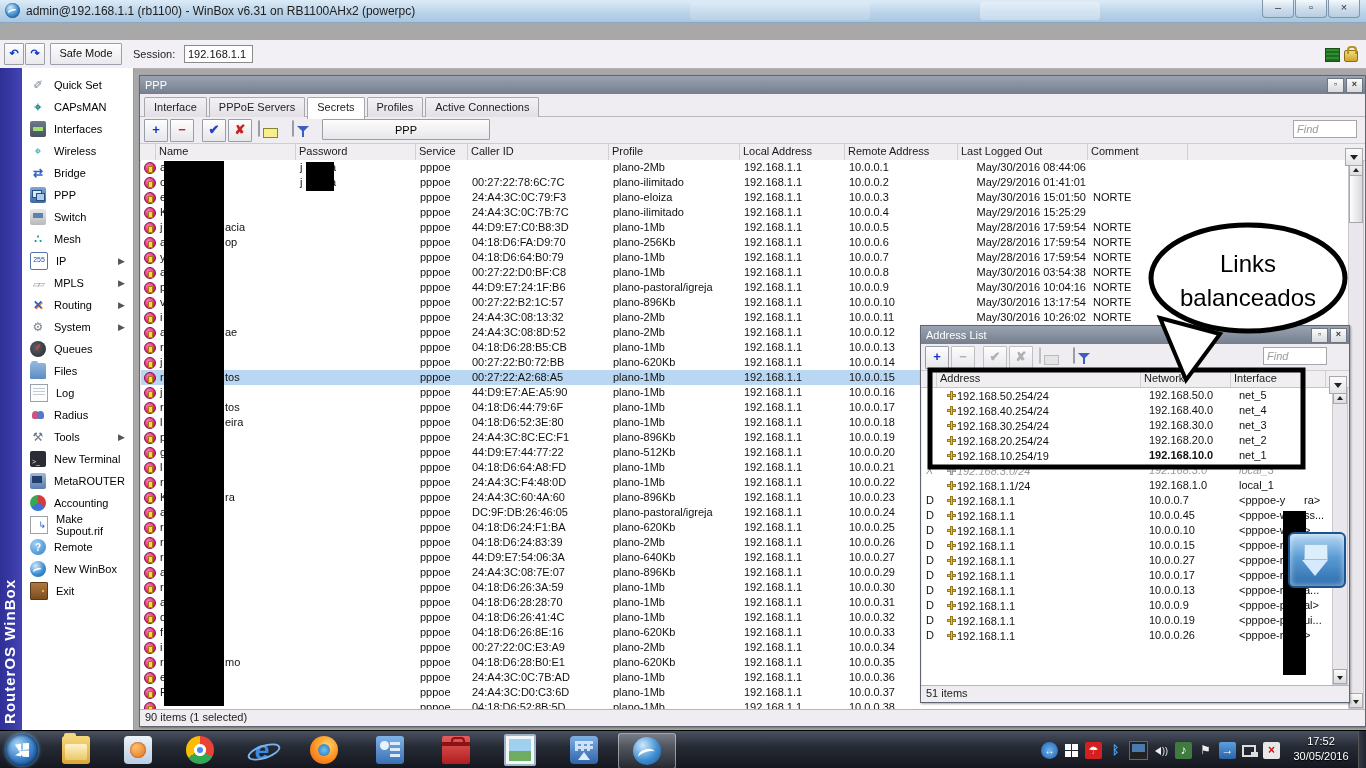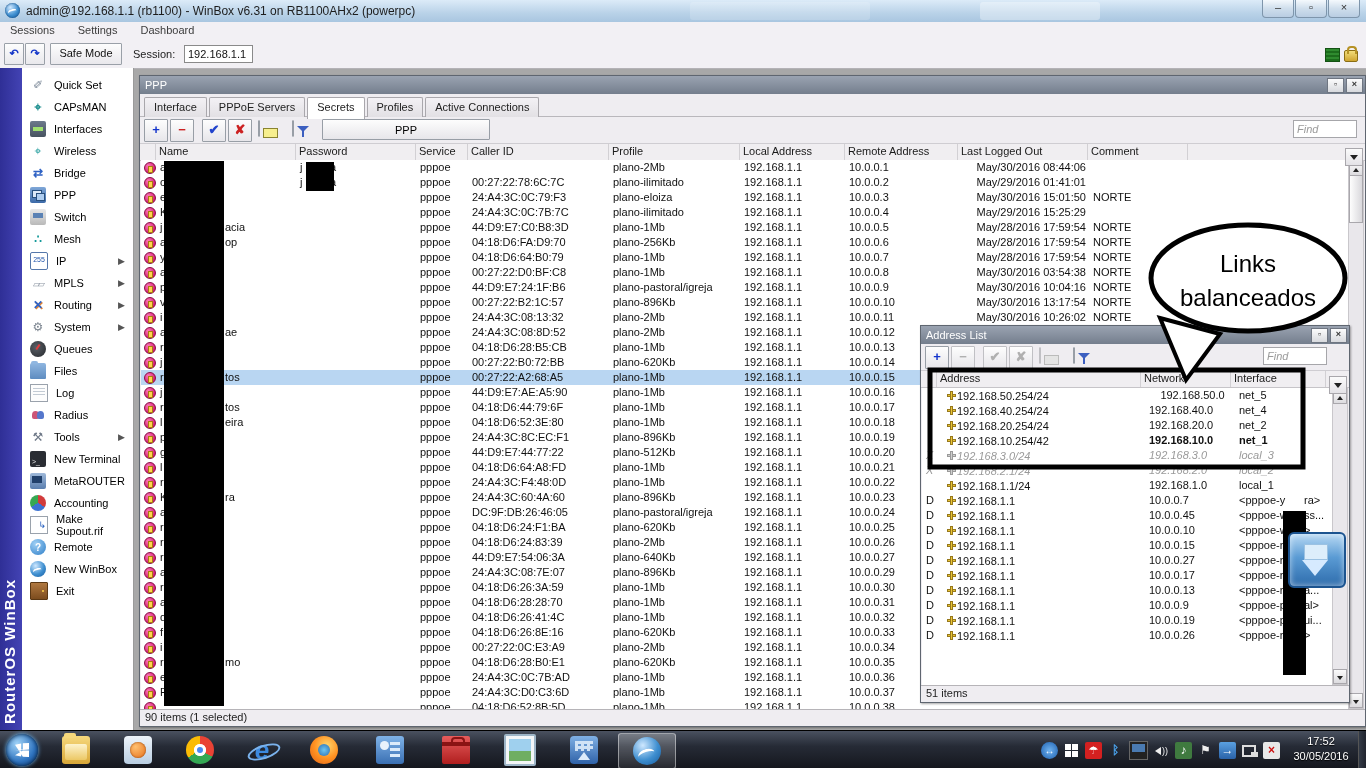--- a/index.html
+++ b/index.html
@@ -225,25 +225,20 @@
     <div class="ghost" style="left:690px;width:180px;opacity:.5"></div>
     <span class="appicon"></span>
     <span class="titletext">admin@192.168.1.1 (rb1100) - WinBox v6.31 on RB1100AHx2 (powerpc)</span>
     <span class="winbtns">
       <span class="winbtn">–</span>
       <span class="winbtn">▫</span>
       <span class="winbtn">×</span>
     </span>
   </div>
 
-  <div class="menubar">
-    <span>Sessions</span>
-    <span>Settings</span>
-    <span>Dashboard</span>
-  </div>
 
   <div class="mtoolbar">
     <span class="tbtn undo">↶</span>
     <span class="tbtn redo">↷</span>
     <span class="tbtn safemode">Safe Mode</span>
     <span class="sesslabel">Session:</span>
     <span class="sessbox">192.168.1.1</span>
     <span class="statgreen"></span>
     <span class="statlock"></span>
   </div>
@@ -441,26 +436,26 @@
       <span class="cbtn2 plus" style="left:4px">+</span>
       <span class="cbtn2 dis" style="left:30px">−</span>
       <span class="cbtn2 dis" style="left:62px">✔</span>
       <span class="cbtn2 dis" style="left:88px">✘</span>
       <span class="cbtn2 foldico dis" style="left:118px"></span>
       <span class="cbtn2 funnel" style="left:150px"></span>
       <input class="findbox" style="right: 22px; width: 56px;" placeholder="Find">
     </div>
     <div class="thead" id="addrhead"><span class="thc" style="width: 12px;">&nbsp;</span><span class="thc" style="width: 200px;">Address</span><span class="thc" style="width: 86px;">Network</span><span class="thc" style="width: 91px;">Interface</span></div>
     <div class="rows" id="addrrows" style="left:1px;top:62px;right:17px;bottom:17px">
-        <div class="trow"><span class="tc" style="width: 16px; padding-left: 4px;"></span><span class="tc" style="width: 201px;"><span class="cross-ic"></span><span>192.168.50.254/24</span></span><span class="tc" style="width: 87px; text-align: center;">192.168.50.0</span><span class="tc" style="width: 92px; position: relative;">net_5</span></div>
+        <div class="trow"><span class="tc" style="width: 16px; padding-left: 4px;"></span><span class="tc" style="width: 201px;"><span class="cross-ic"></span><span>192.168.50.254/24</span></span><span class="tc" style="width: 87px;">192.168.50.0</span><span class="tc" style="width: 92px; position: relative;">net_5</span></div>
         <div class="trow"><span class="tc" style="width: 16px; padding-left: 4px;"></span><span class="tc" style="width: 201px;"><span class="cross-ic"></span><span>192.168.40.254/24</span></span><span class="tc" style="width: 87px;">192.168.40.0</span><span class="tc" style="width: 92px; position: relative;">net_4</span></div>
+        <div class="trow"><span class="tc" style="width: 16px; padding-left: 4px;"></span><span class="tc" style="width: 201px;"><span class="cross-ic"></span><span>192.168.30.254/24</span></span><span class="tc" style="width: 87px;">192.168.30.0</span><span class="tc" style="width: 92px; position: relative;">net_3</span></div>
         <div class="trow"><span class="tc" style="width: 16px; padding-left: 4px;"></span><span class="tc" style="width: 201px;"><span class="cross-ic"></span><span>192.168.20.254/24</span></span><span class="tc" style="width: 87px;">192.168.20.0</span><span class="tc" style="width: 92px; position: relative;">net_2</span></div>
-        <div class="trow"><span class="tc" style="width: 16px; padding-left: 4px;"></span><span class="tc" style="width: 201px;"><span class="cross-ic"></span><span>192.168.10.254/42</span></span><span class="tc" style="width: 87px; font-weight: bold;">192.168.10.0</span><span class="tc" style="width: 92px; position: relative; font-weight: bold;">net_1</span></div>
+        <div class="trow"><span class="tc" style="width: 16px; padding-left: 4px;"></span><span class="tc" style="width: 201px;"><span class="cross-ic"></span><span>192.168.10.254/19</span></span><span class="tc" style="width: 87px; font-weight: bold;">192.168.10.0</span><span class="tc" style="width: 92px; position: relative;">net_1</span></div>
         <div class="trow dim"><span class="tc" style="width: 16px; padding-left: 4px; color: rgb(154, 154, 154);">X</span><span class="tc" style="width: 201px;"><span class="cross-ic"></span><span>192.168.3.0/24</span></span><span class="tc" style="width: 87px;">192.168.3.0</span><span class="tc" style="width: 92px; position: relative;">local_3</span></div>
-        <div class="trow dim"><span class="tc" style="width: 16px; padding-left: 4px; color: rgb(154, 154, 154);">X</span><span class="tc" style="width: 201px;"><span class="cross-ic"></span><span>192.168.2.1/24</span></span><span class="tc" style="width: 87px;">192.168.2.0</span><span class="tc" style="width: 92px; position: relative;">local_2</span></div>
         <div class="trow"><span class="tc" style="width: 16px; padding-left: 4px;"></span><span class="tc" style="width: 201px;"><span class="cross-ic"></span><span>192.168.1.1/24</span></span><span class="tc" style="width: 87px;">192.168.1.0</span><span class="tc" style="width: 92px; position: relative;">local_1</span></div>
         <div class="trow"><span class="tc" style="width: 16px; padding-left: 4px;">D</span><span class="tc" style="width: 201px;"><span class="cross-ic"></span><span>192.168.1.1</span></span><span class="tc" style="width: 87px;">10.0.0.7</span><span class="tc" style="width: 92px; position: relative;">&lt;pppoe-y<span style="position: absolute; left: 68px; top: 0px;">ra&gt;</span></span></div>
         <div class="trow"><span class="tc" style="width: 16px; padding-left: 4px;">D</span><span class="tc" style="width: 201px;"><span class="cross-ic"></span><span>192.168.1.1</span></span><span class="tc" style="width: 87px;">10.0.0.45</span><span class="tc" style="width: 92px; position: relative;">&lt;pppoe-w<span style="position: absolute; left: 68px; top: 0px;">ss...</span></span></div>
         <div class="trow"><span class="tc" style="width: 16px; padding-left: 4px;">D</span><span class="tc" style="width: 201px;"><span class="cross-ic"></span><span>192.168.1.1</span></span><span class="tc" style="width: 87px;">10.0.0.10</span><span class="tc" style="width: 92px; position: relative;">&lt;pppoe-w<span style="position: absolute; left: 68px; top: 0px;">&gt;</span></span></div>
         <div class="trow"><span class="tc" style="width: 16px; padding-left: 4px;">D</span><span class="tc" style="width: 201px;"><span class="cross-ic"></span><span>192.168.1.1</span></span><span class="tc" style="width: 87px;">10.0.0.15</span><span class="tc" style="width: 92px; position: relative;">&lt;pppoe-n<span style="position: absolute; left: 68px; top: 0px;">n-...</span></span></div>
         <div class="trow"><span class="tc" style="width: 16px; padding-left: 4px;">D</span><span class="tc" style="width: 201px;"><span class="cross-ic"></span><span>192.168.1.1</span></span><span class="tc" style="width: 87px;">10.0.0.27</span><span class="tc" style="width: 92px; position: relative;">&lt;pppoe-n<span style="position: absolute; left: 68px; top: 0px;">e&gt;</span></span></div>
         <div class="trow"><span class="tc" style="width: 16px; padding-left: 4px;">D</span><span class="tc" style="width: 201px;"><span class="cross-ic"></span><span>192.168.1.1</span></span><span class="tc" style="width: 87px;">10.0.0.17</span><span class="tc" style="width: 92px; position: relative;">&lt;pppoe-n<span style="position: absolute; left: 68px; top: 0px;">o-...</span></span></div>
         <div class="trow"><span class="tc" style="width: 16px; padding-left: 4px;">D</span><span class="tc" style="width: 201px;"><span class="cross-ic"></span><span>192.168.1.1</span></span><span class="tc" style="width: 87px;">10.0.0.13</span><span class="tc" style="width: 92px; position: relative;">&lt;pppoe-r<span style="position: absolute; left: 68px; top: 0px;">a...</span></span></div>
         <div class="trow"><span class="tc" style="width: 16px; padding-left: 4px;">D</span><span class="tc" style="width: 201px;"><span class="cross-ic"></span><span>192.168.1.1</span></span><span class="tc" style="width: 87px;">10.0.0.9</span><span class="tc" style="width: 92px; position: relative;">&lt;pppoe-p<span style="position: absolute; left: 68px; top: 0px;">al&gt;</span></span></div>
         <div class="trow"><span class="tc" style="width: 16px; padding-left: 4px;">D</span><span class="tc" style="width: 201px;"><span class="cross-ic"></span><span>192.168.1.1</span></span><span class="tc" style="width: 87px;">10.0.0.19</span><span class="tc" style="width: 92px; position: relative;">&lt;pppoe-p<span style="position: absolute; left: 68px; top: 0px;">ui...</span></span></div>

